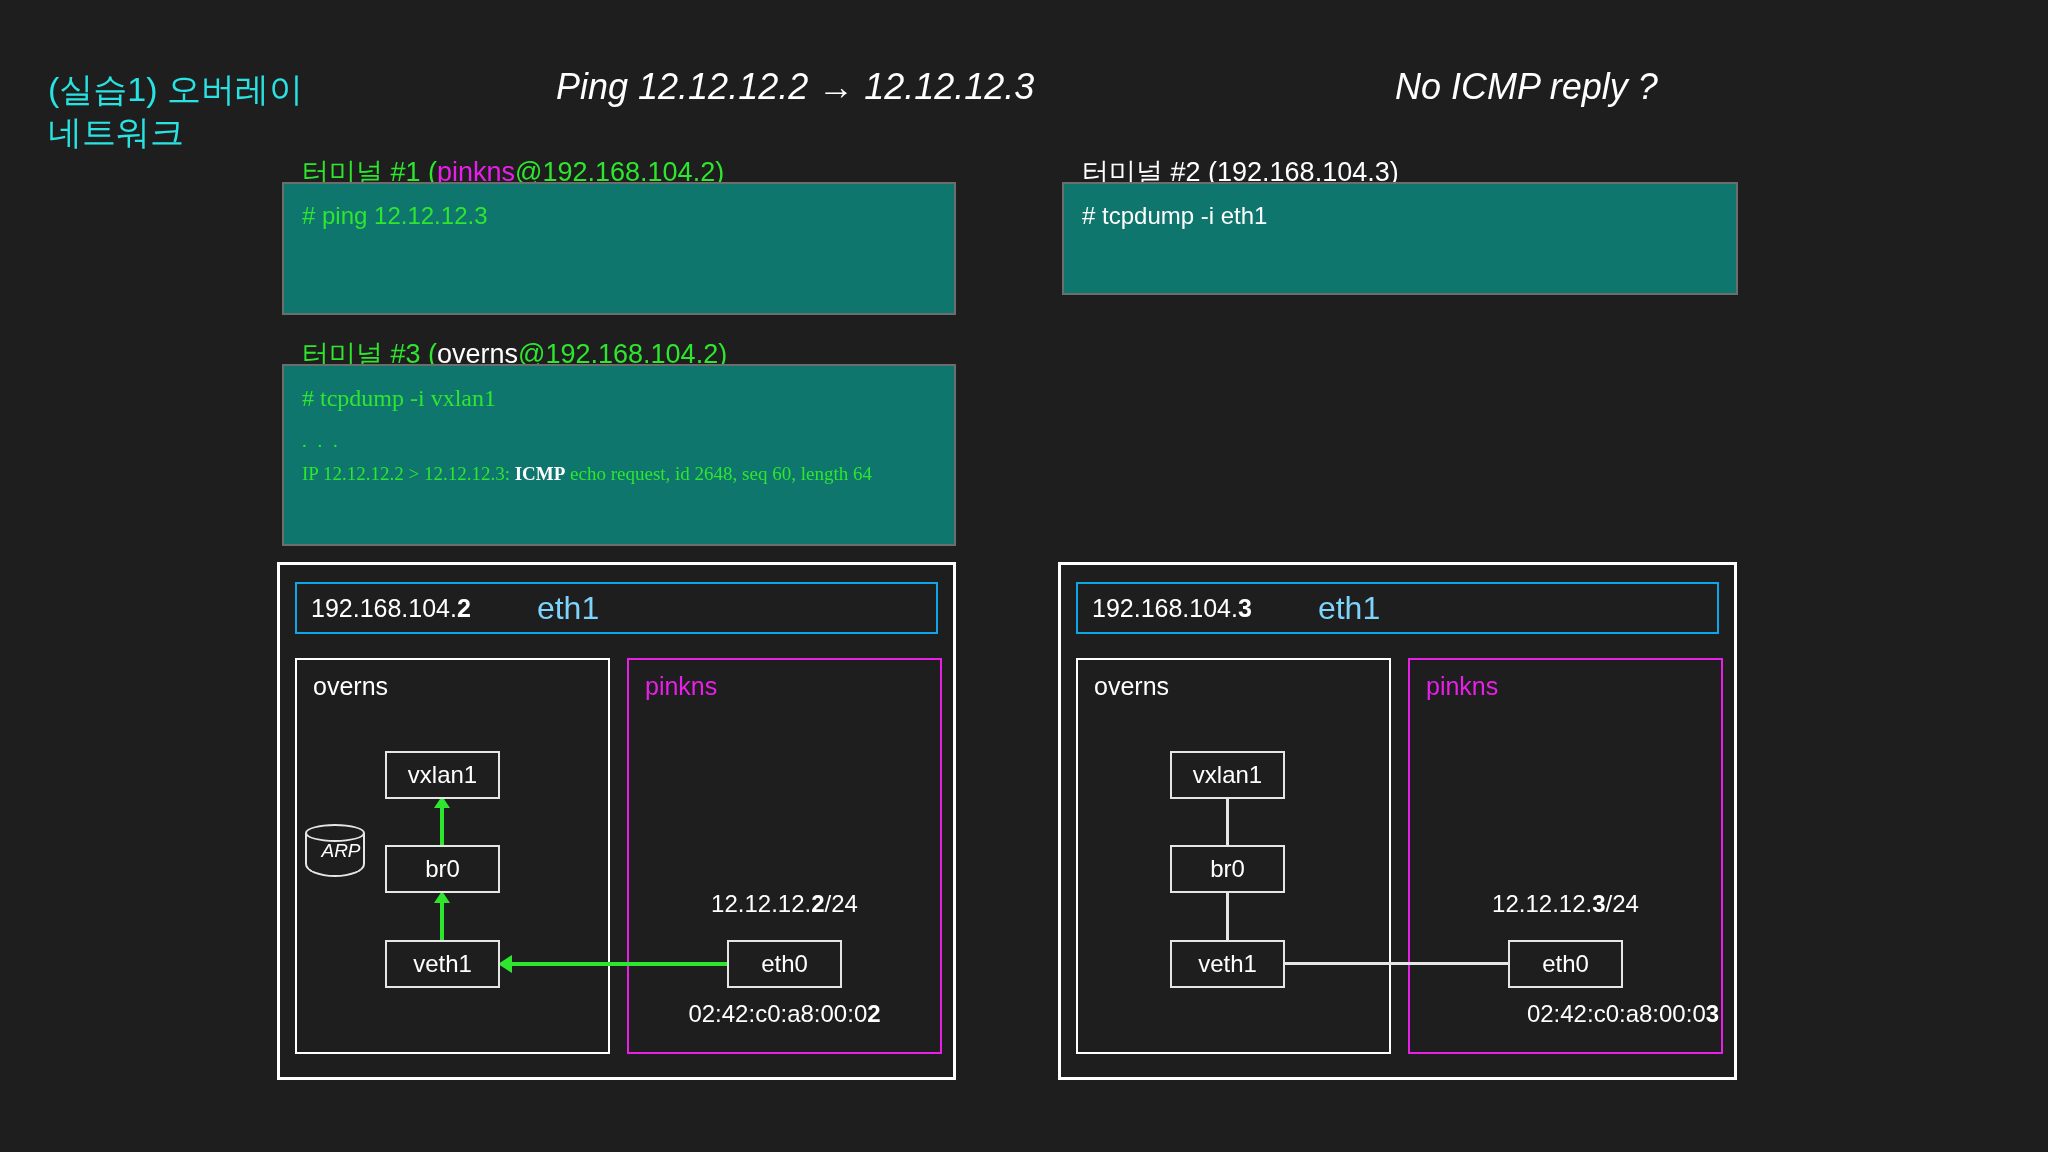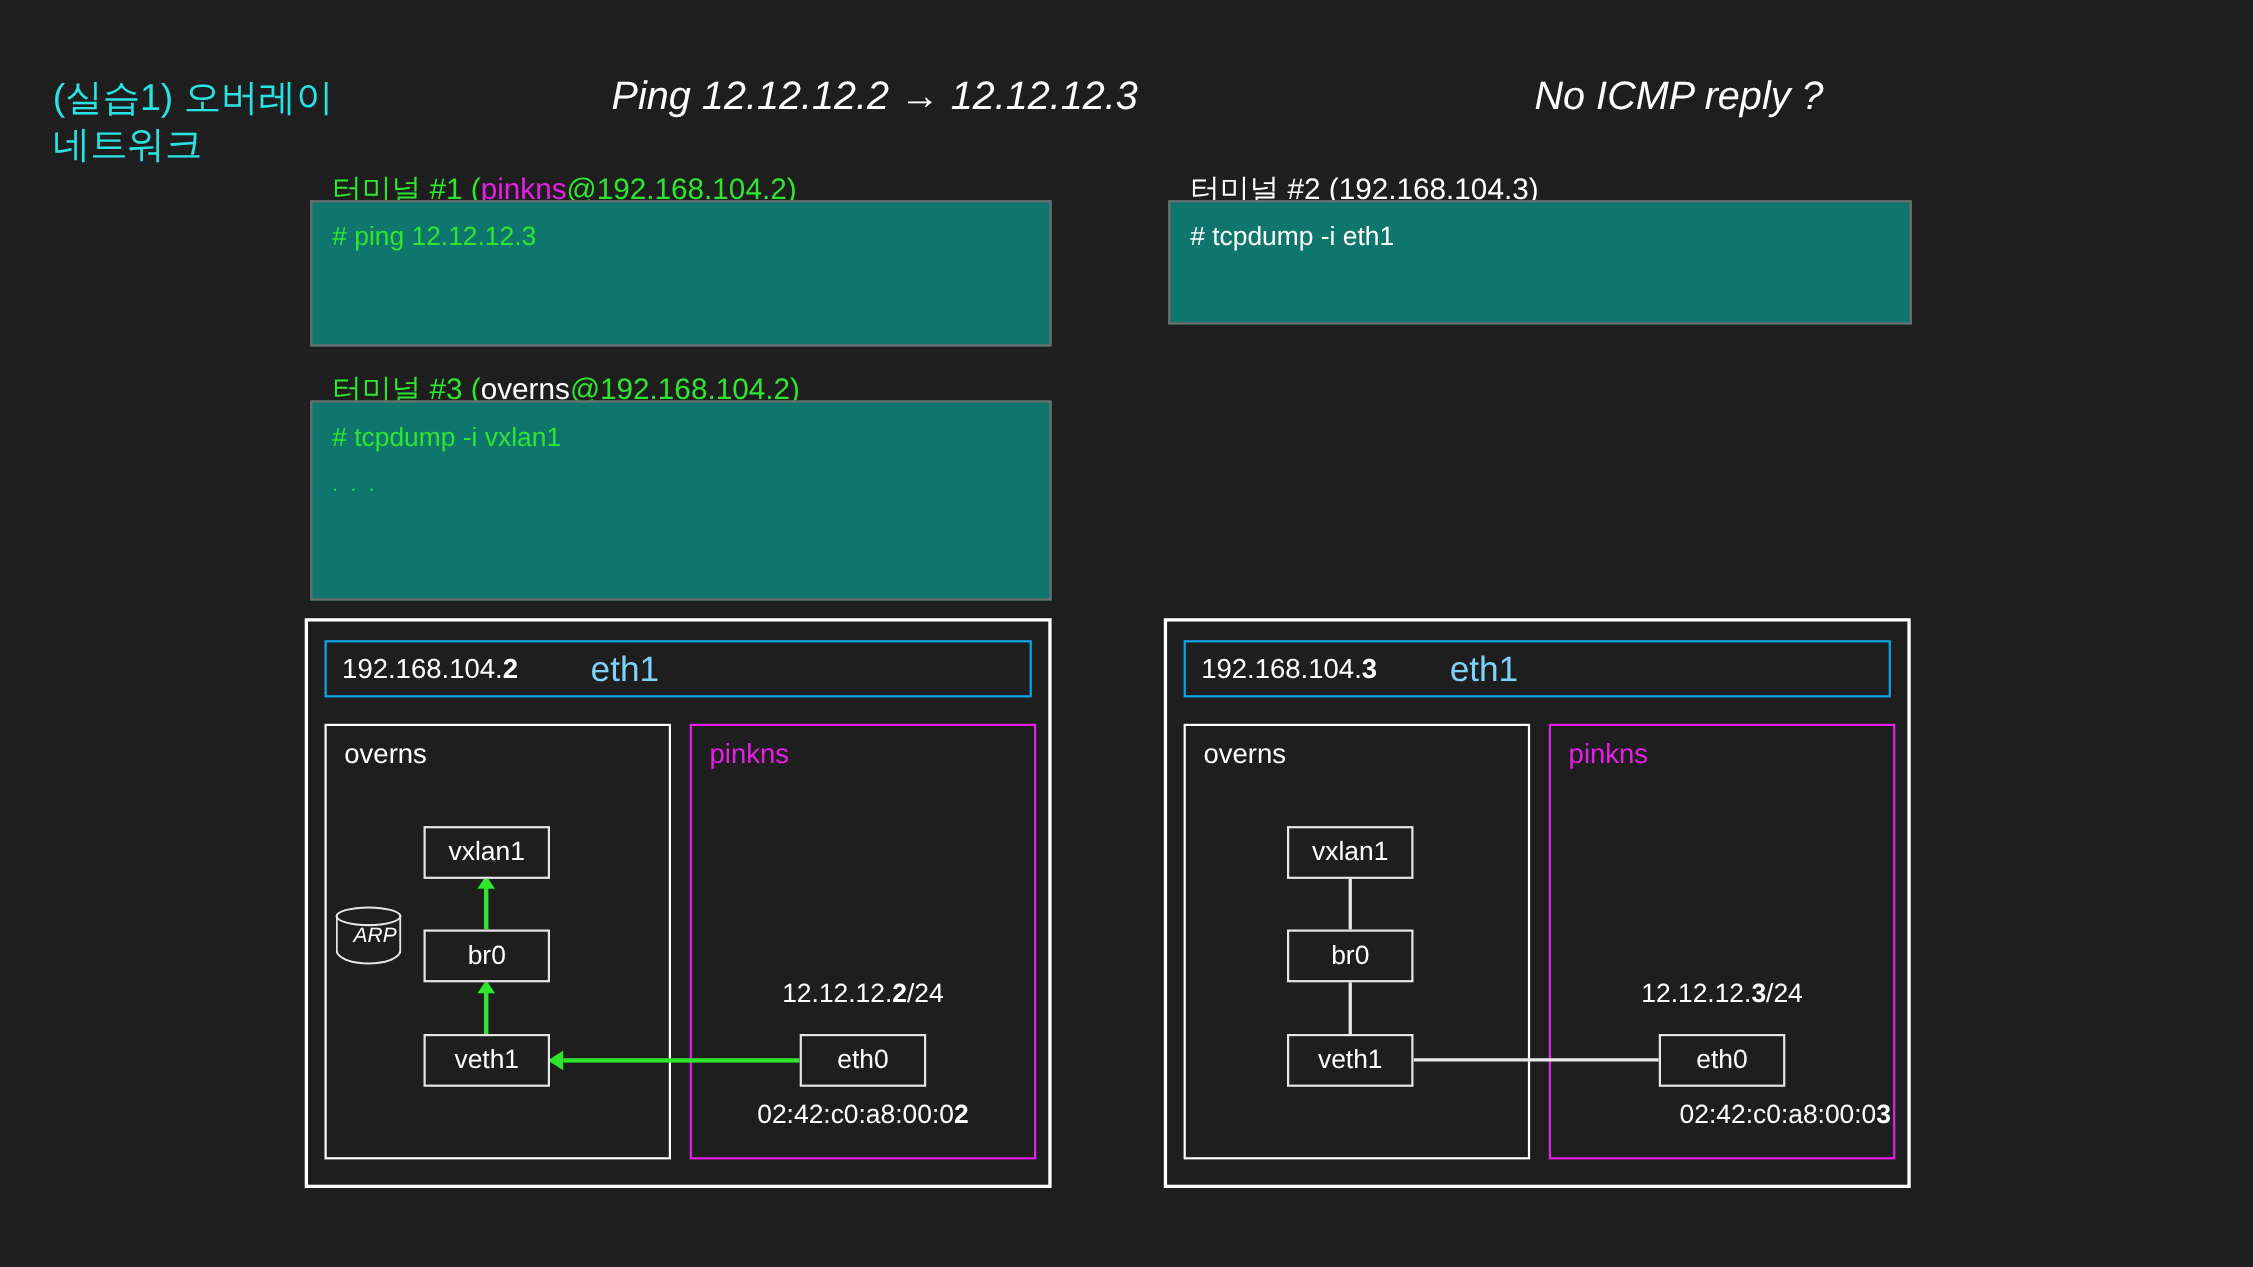--- a/index.html
+++ b/index.html
@@ -173,23 +173,24 @@
   <div class="term-label" style="left:282px;top:154px;">
     <span class="green">터미널 #1 (</span><span class="magenta">pinkns</span><span class="green">@192.168.104.2)</span>
   </div>
   <div class="term-box" style="left:282px;top:182px;width:674px;height:133px;">
     <div class="term-line"># ping 12.12.12.3</div>
   </div>
 
   <div class="term-label" style="left:282px;top:336px;">
     <span class="green">터미널 #3 (</span><span class="white">overns</span><span class="green">@192.168.104.2)</span>
   </div>
-  <div class="term-box" style="left:282px;top:364px;width:674px;height:182px;">
+  <div class="term-box" style="left:282px;top:364px;width:674px;height:182px;font-family:Liberation Serif, serif;">
     <div class="term-line"># tcpdump -i vxlan1</div>
     <div class="term-line dots" style="margin-top:14px;">. . .</div>
+    <div class="term-line small" style="margin-top:6px;width:620px;"><span>IP 12.12.12.2 &gt; 12.12.12.3: </span><b class="icmp">ICMP</b><span> echo request, id 2648, seq 60, length 64</span></div>
   </div>
 
   <div class="term-label" style="left:1062px;top:154px;">
     <span class="white">터미널 #2 (</span><span class="white">192.168.104.3)</span>
   </div>
   <div class="term-box" style="left:1062px;top:182px;width:676px;height:113px;">
     <div class="term-line w"># tcpdump -i eth1</div>
   </div>
 
   <div class="host" style="left:277px;top:562px;width:679px;height:518px;"></div>

